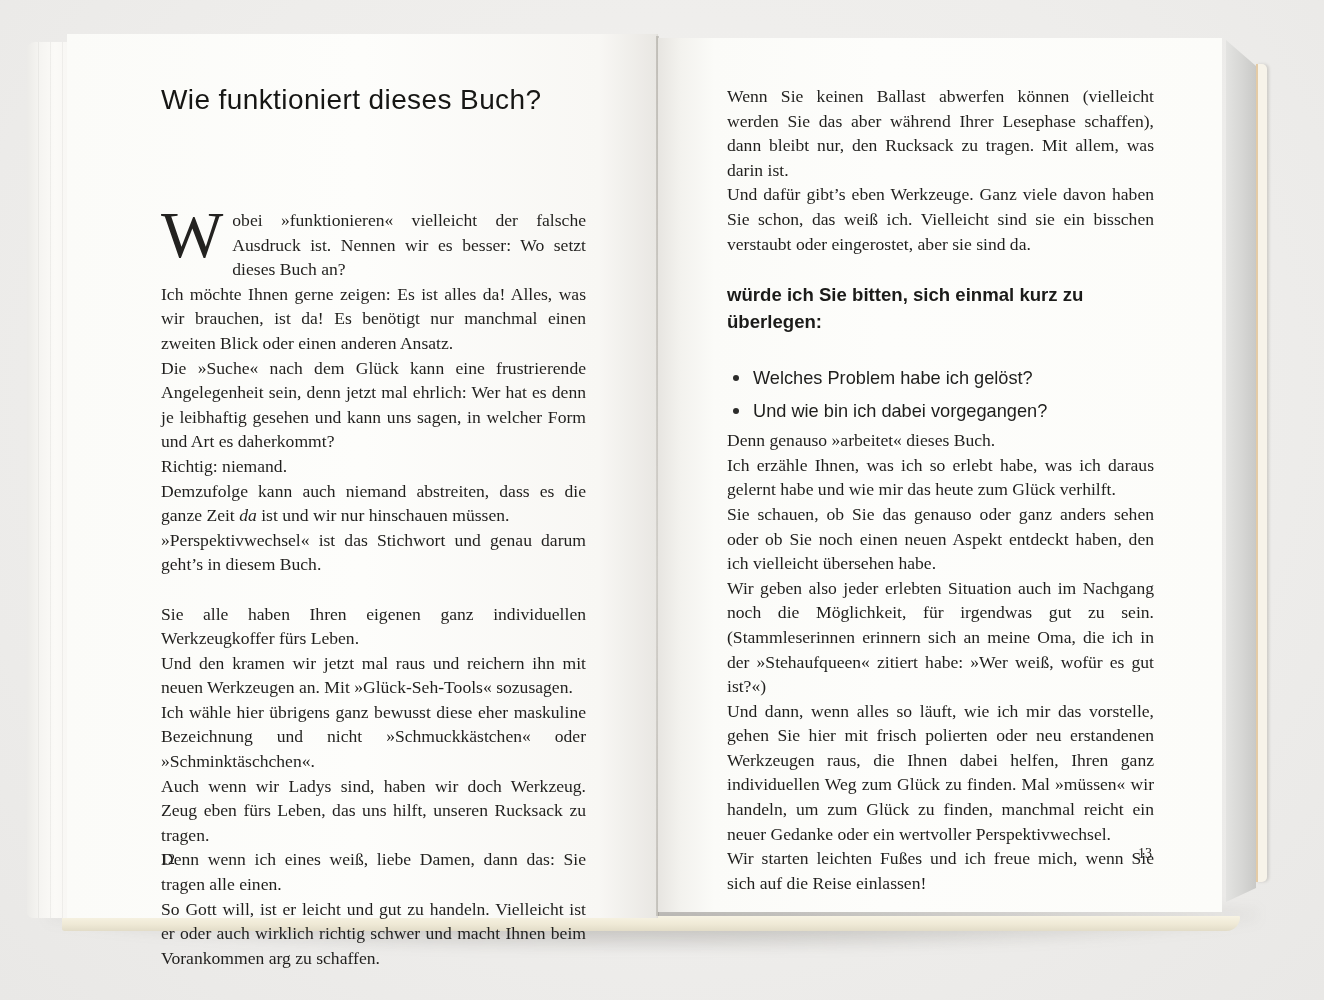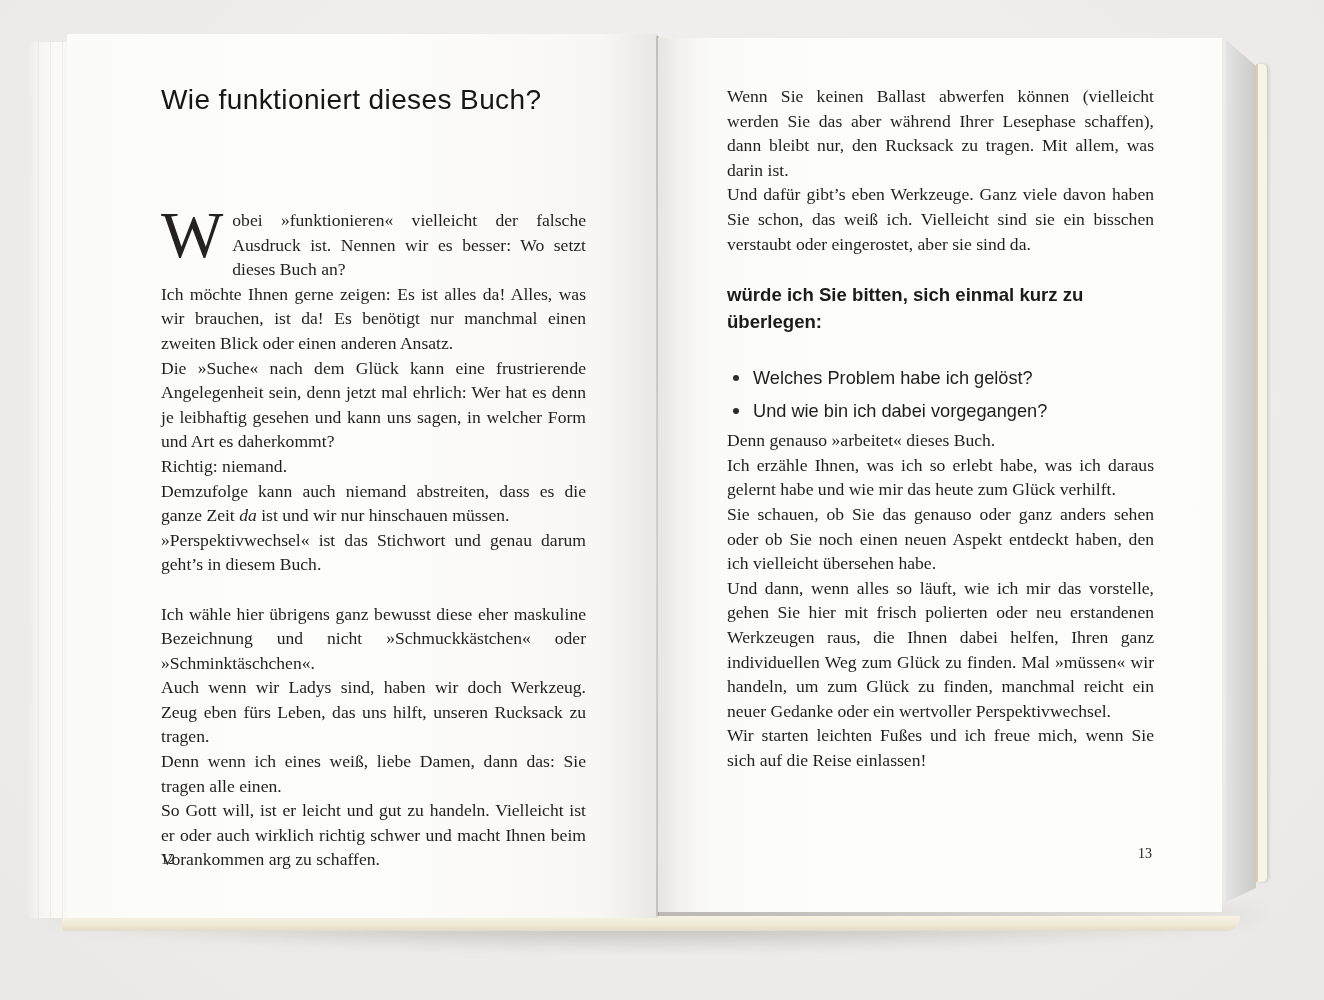--- a/index.html
+++ b/index.html
@@ -161,20 +161,22 @@
     <div class="text-block tb-left">
       <h1 class="chapter-title">Wie funktioniert dieses Buch?</h1>
       <div class="body-copy" id="left-body">
           <p><span class="dropcap">W</span>obei »funktionieren« vielleicht der falsche Ausdruck ist. Nennen wir es besser: Wo setzt dieses Buch an?</p>
           <p>Ich möchte Ihnen gerne zeigen: Es ist alles da! Alles, was wir brauchen, ist da! Es benötigt nur manchmal einen zweiten Blick oder einen anderen Ansatz.</p>
           <p>Die »Suche« nach dem Glück kann eine frustrierende Angelegenheit sein, denn jetzt mal ehrlich: Wer hat es denn je leibhaftig gesehen und kann uns sagen, in welcher Form und Art es daherkommt?</p>
           <p>Richtig: niemand.</p>
           <p><span>Demzufolge kann auch niemand abstreiten, dass es die ganze Zeit </span><em>da</em><span> ist und wir nur hinschauen müssen.</span></p>
           <p>»Perspektivwechsel« ist das Stichwort und genau darum geht’s in diesem Buch.</p>
           <div class="spacer"></div>
+          <p>Sie alle haben Ihren eigenen ganz individuellen Werkzeugkoffer fürs Leben.</p>
+          <p>Und den kramen wir jetzt mal raus und reichern ihn mit neuen Werkzeugen an. Mit »Glück-Seh-Tools« sozusagen.</p>
           <p>Ich wähle hier übrigens ganz bewusst diese eher maskuline Bezeichnung und nicht »Schmuckkästchen« oder »Schminktäschchen«.</p>
           <p>Auch wenn wir Ladys sind, haben wir doch Werkzeug. Zeug eben fürs Leben, das uns hilft, unseren Rucksack zu tragen.</p>
           <p>Denn wenn ich eines weiß, liebe Damen, dann das: Sie tragen alle einen.</p>
           <p>So Gott will, ist er leicht und gut zu handeln. Vielleicht ist er oder auch wirklich richtig schwer und macht Ihnen beim Vorankommen arg zu schaffen.</p>
         </div>
     </div>
     <div class="pagenum pagenum-left">12</div>
   </div>
 
   <div class="gutter-line"></div>
@@ -189,20 +191,21 @@
         <div>würde ich Sie bitten, sich einmal kurz zu überlegen:</div>
       </div>
       <ul class="bullets" id="bullet-list">
           <li>Welches Problem habe ich gelöst?</li>
           <li>Und wie bin ich dabei vorgegangen?</li>
         </ul>
       <div class="body-bottom" id="right-bottom">
           <p>Denn genauso »arbeitet« dieses Buch.</p>
           <p>Ich erzähle Ihnen, was ich so erlebt habe, was ich daraus gelernt habe und wie mir das heute zum Glück verhilft.</p>
           <p>Sie schauen, ob Sie das genauso oder ganz anders sehen oder ob Sie noch einen neuen Aspekt entdeckt haben, den ich vielleicht übersehen habe.</p>
+          <p>Wir geben also jeder erlebten Situation auch im Nachgang noch die Möglichkeit, für irgendwas gut zu sein. (Stammleserinnen erinnern sich an meine Oma, die ich in der »Stehaufqueen« zitiert habe: »Wer weiß, wofür es gut ist?«)</p>
           <p>Und dann, wenn alles so läuft, wie ich mir das vorstelle, gehen Sie hier mit frisch polierten oder neu erstandenen Werkzeugen raus, die Ihnen dabei helfen, Ihren ganz individuellen Weg zum Glück zu finden. Mal »müssen« wir handeln, um zum Glück zu finden, manchmal reicht ein neuer Gedanke oder ein wertvoller Perspektivwechsel.</p>
           <p>Wir starten leichten Fußes und ich freue mich, wenn Sie sich auf die Reise einlassen!</p>
         </div>
     </div>
     <div class="pagenum pagenum-right">13</div>
   </div>
 
   <div class="fore-edge"></div>
   <div class="cover-edge"></div>
 

